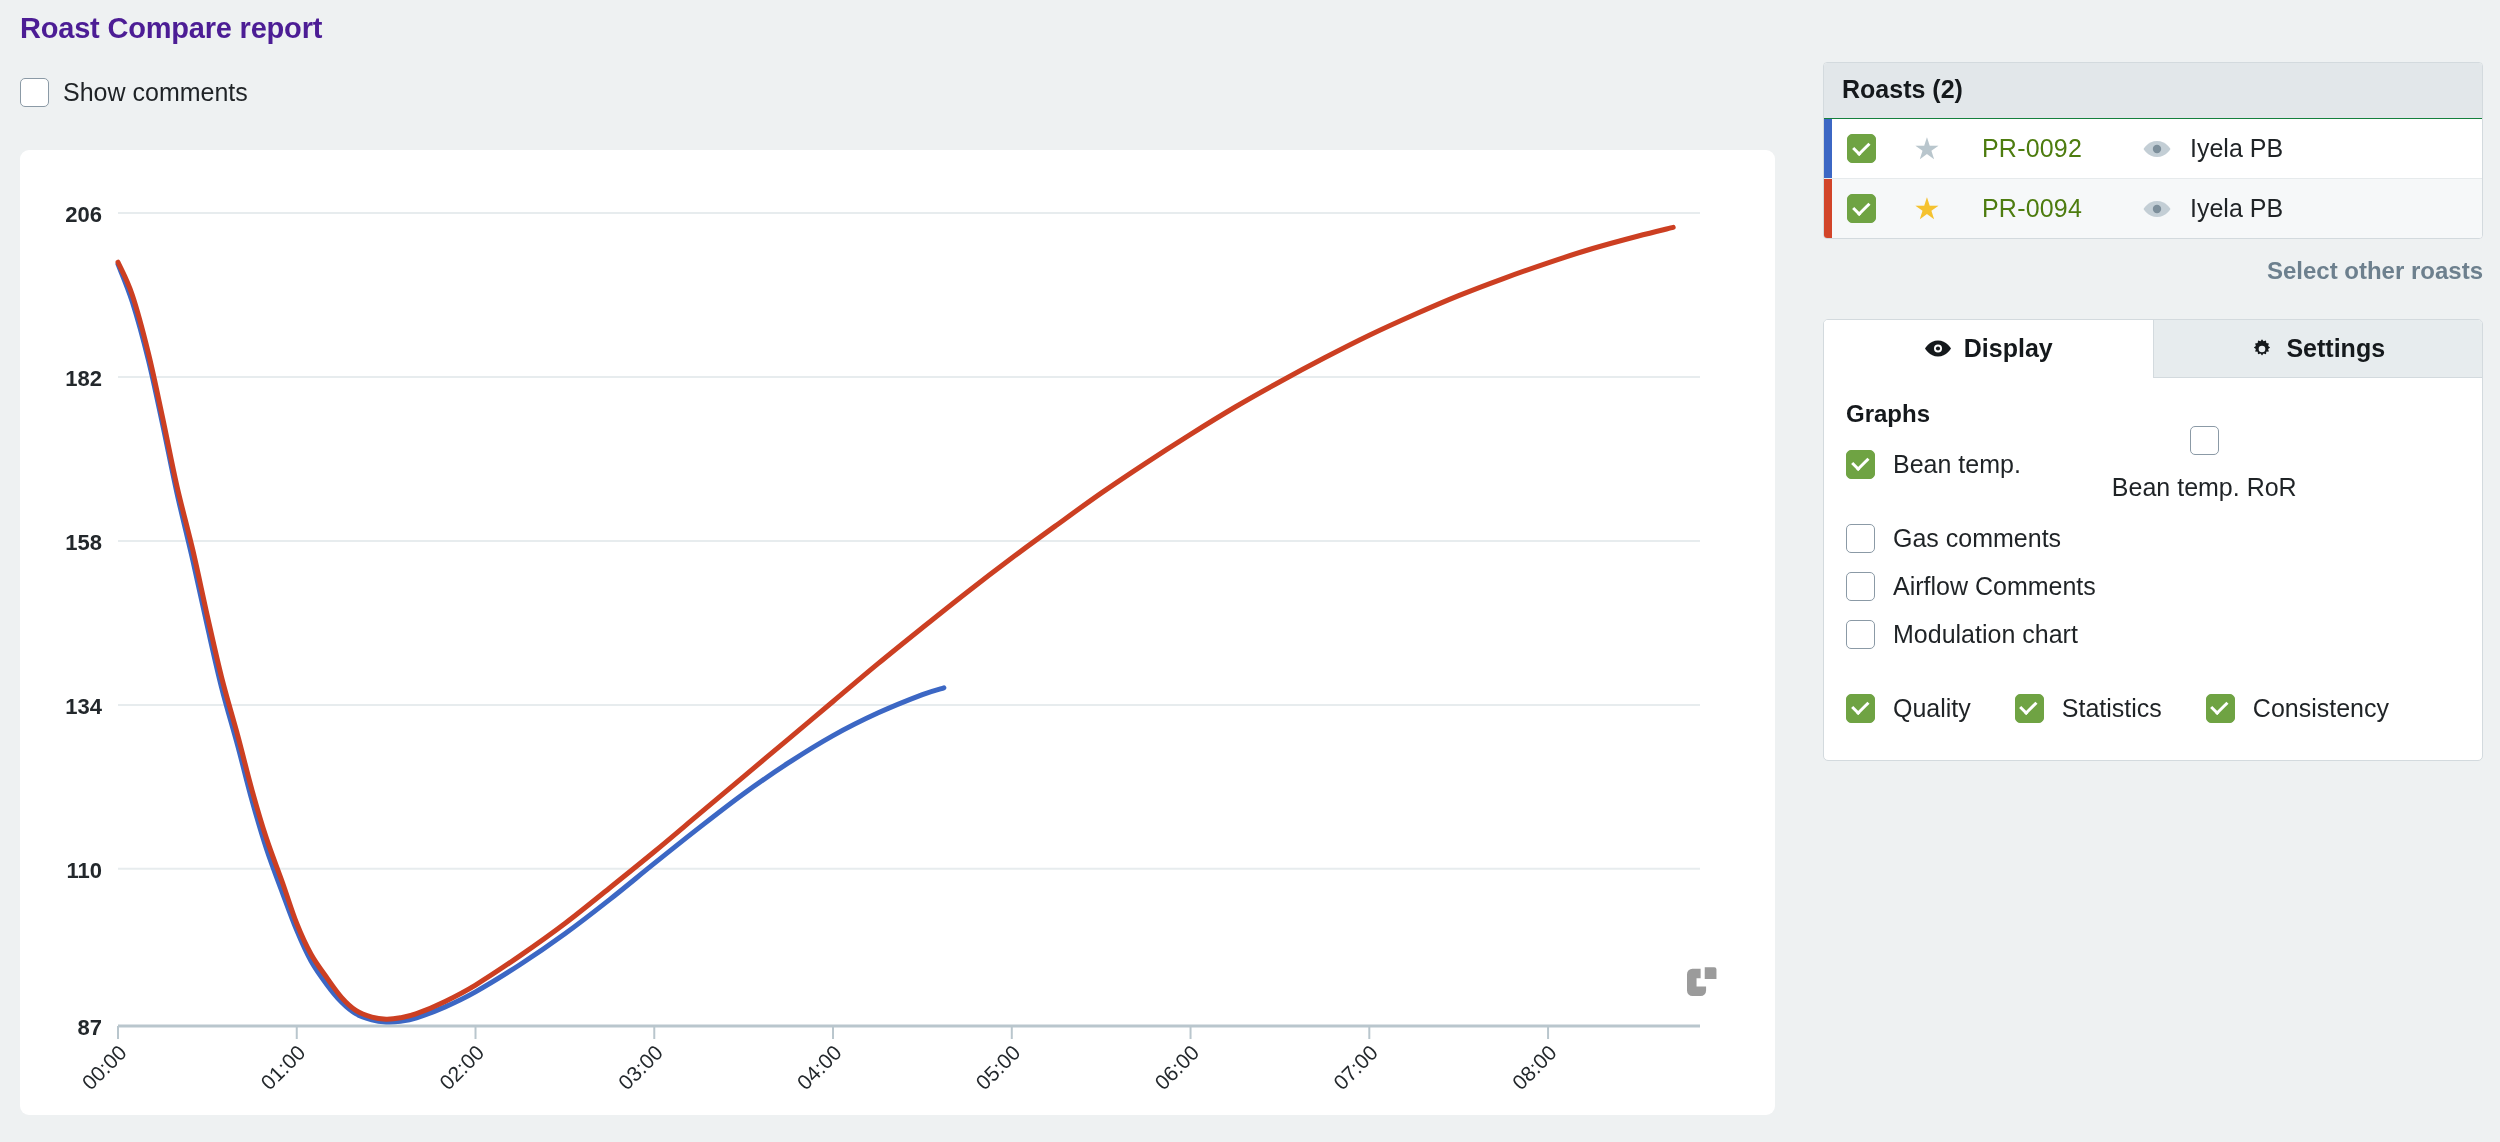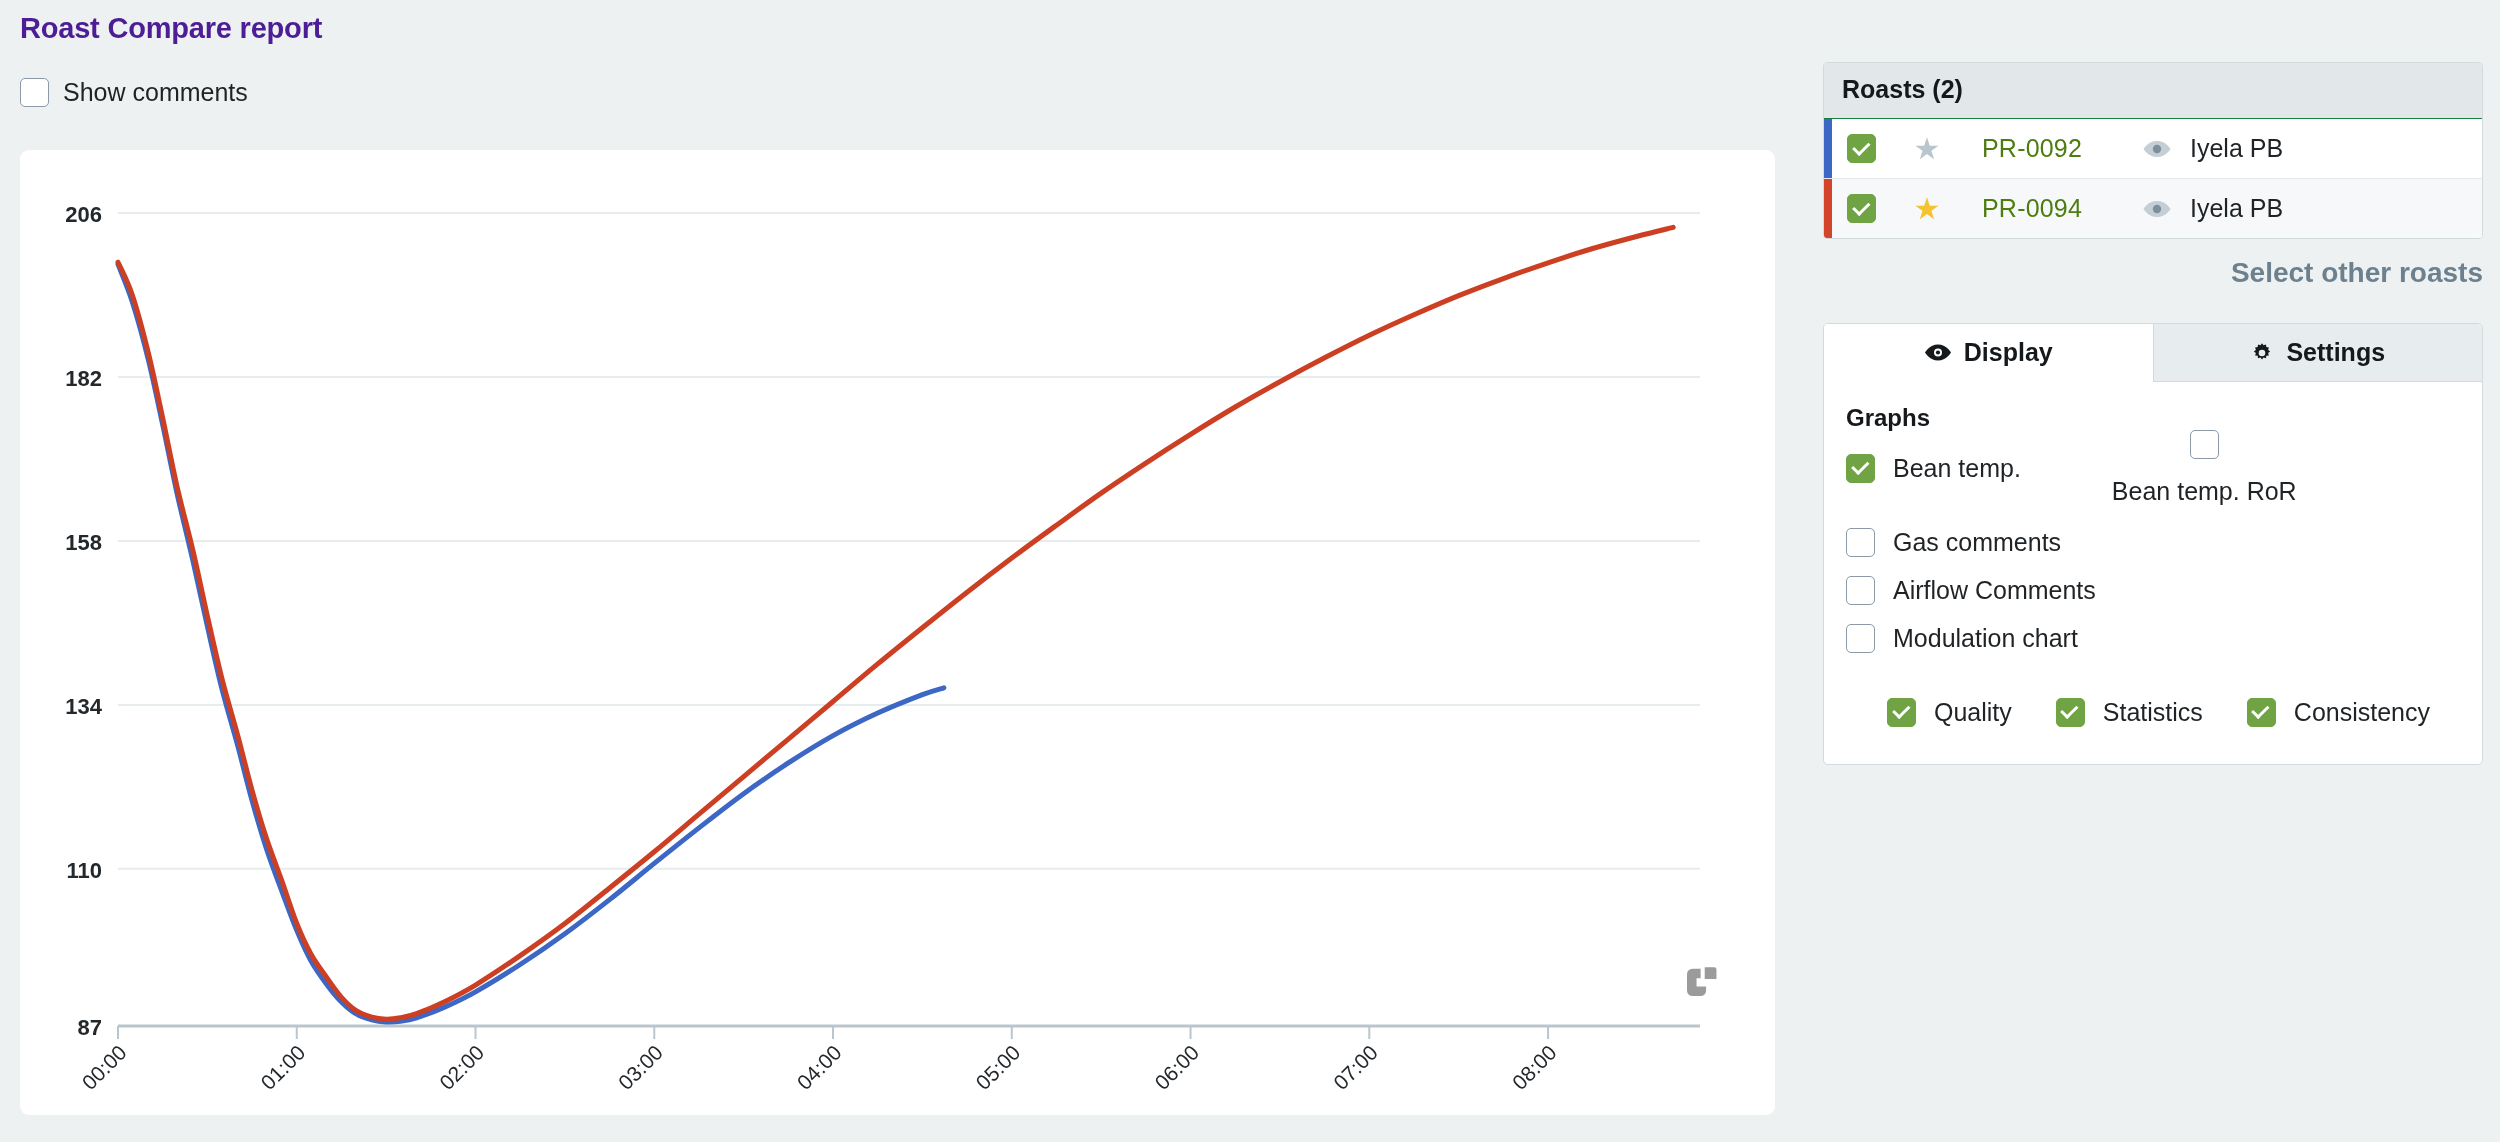--- a/index.html
+++ b/index.html
@@ -69,42 +69,42 @@
   .star{font-size:30px;line-height:1;margin-left:36px;width:30px;text-align:center;}
   .roast-id{
     margin-left:40px;font-size:25px;font-weight:normal;color:#4d7c0f;
     width:140px;letter-spacing:0.2px;
   }
   .eye{margin-left:20px;display:inline-flex;align-items:center;}
   .roast-name{margin-left:18px;font-size:25px;color:#1f2326;}
 
   .select-other{
     text-align:right;margin-top:18px;
-    font-size:28px;font-weight:bold;color:#6d808e;cursor:pointer;
+    font-size:24px;font-weight:bold;color:#6d808e;cursor:pointer;
   }
 
   .tabs-box{
     margin-top:34px;border:1px solid #d3dade;border-radius:5px;background:#fff;
     overflow:hidden;
   }
   .tabs-strip{display:flex;height:58px;}
   .tab{
     flex:1;display:flex;align-items:center;justify-content:center;gap:12px;
     font-size:25px;font-weight:bold;color:#15191c;cursor:pointer;
   }
   .tab.active{background:#fff;border-bottom:1px solid #fff;}
   .tab.inactive{background:#e7ecee;border-bottom:1px solid #d3dade;border-left:1px solid #d3dade;}
   .tab-panel{padding:16px 16px 28px 22px;}
   .section-title{font-size:24px;font-weight:bold;color:#15191c;margin:6px 0 12px 0;}
   .opt-row{display:flex;align-items:center;height:48px;}
   .opt{display:flex;align-items:center;gap:18px;}
   .opt-label{font-size:25px;color:#1f2326;white-space:nowrap;}
   .opt-col2{margin-left:91px;flex-direction:column;}
   .spacer-24{height:26px;}
-  .table-row{display:flex;align-items:center;gap:18px;margin-left:41px;}
+  .table-row{display:flex;align-items:center;gap:18px;}
   .table-row .opt{margin-right:26px;}
 </style>
 </head>
 <body>
 
 <div class="page">
 
   <div class="page-title">Roast Compare report</div>
 
   <div class="show-comments-row">

